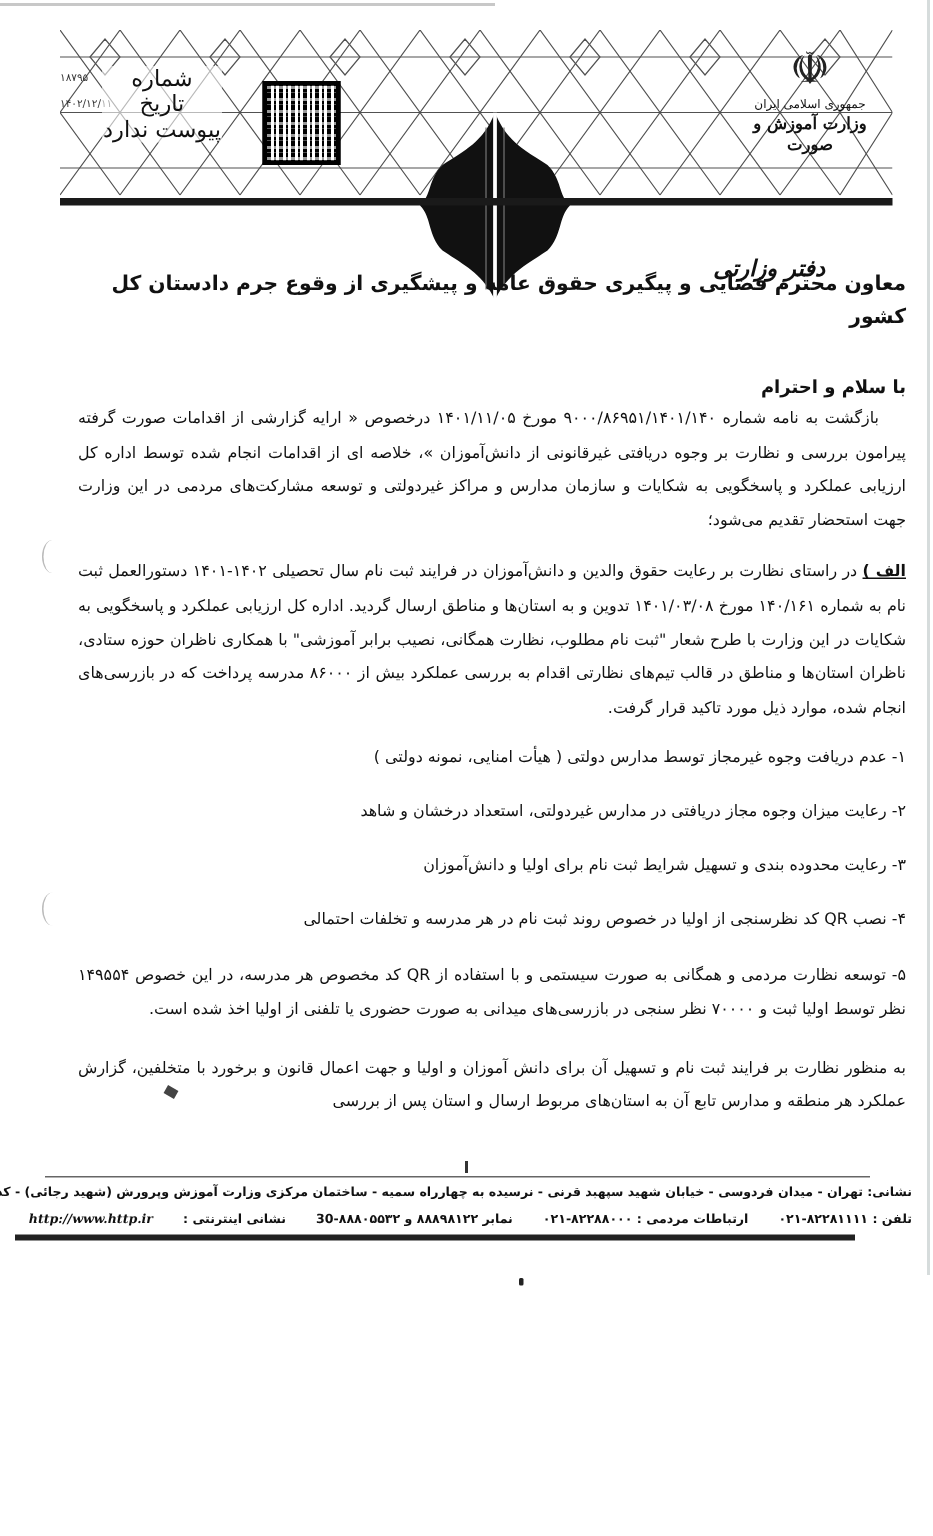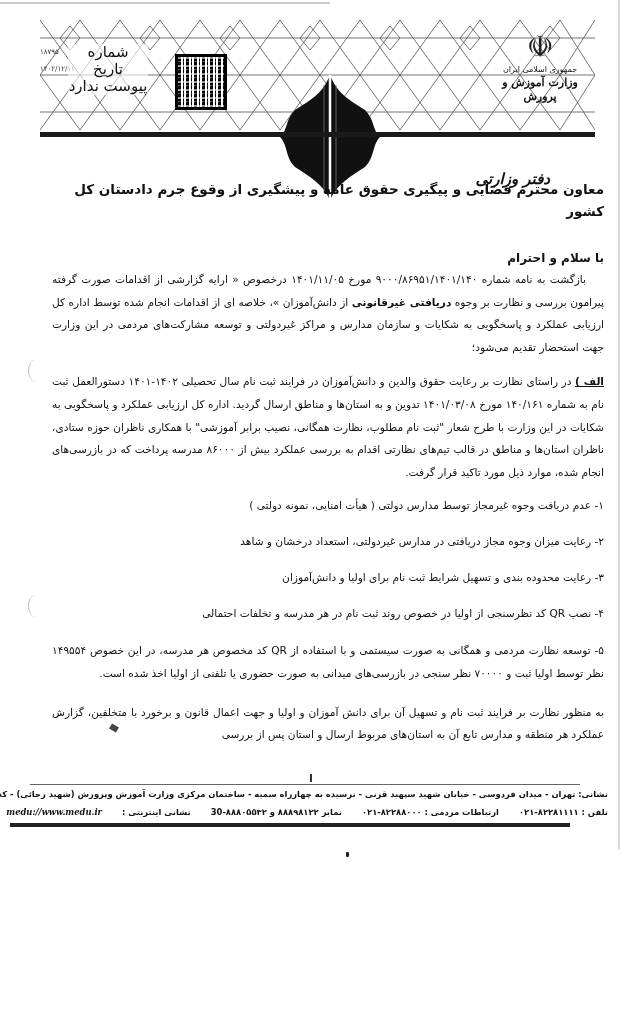--- a/index.html
+++ b/index.html
@@ -72,21 +72,21 @@
       font-weight: bold; font-size: 13.5px; line-height: 22px; padding-right: 8px;
     }
     .salutation {
       font-weight: bold; font-size: 12px; margin-top: 26px; padding-right: 8px; line-height: 20px;
     }
     .para {
       font-size: 10.6px; line-height: 22.6px; text-align: justify; text-align-last: right;
       padding-right: 8px; padding-left: 10px;
     }
     .para.indent { text-indent: 18px; }
-    .para b { font-weight: bold; }
+    .para b { font-weight: normal; }
     .section-label { font-weight: bold; text-decoration: underline; }
     .gap { height: 12px; }
     .list-item {
       font-size: 10.6px; line-height: 20px; padding-right: 8px; margin-bottom: 16px;
     }
     .list-item.wrap { line-height: 22.6px; text-align: justify; text-align-last: right; padding-left: 10px; }
     .punch {
       position: absolute; left: 28px; width: 14px; height: 22px;
       border-left: 1.5px solid #bbb; border-radius: 50%;
     }
@@ -152,21 +152,21 @@
     <svg class="emblem-shape" viewBox="0 0 100 125">
       <path d="M50 0 C58 20 70 25 85 35 C95 45 92 55 100 62 C92 70 95 82 85 92 C70 102 58 108 50 125 C42 108 30 102 15 92 C5 82 8 70 0 62 C8 55 5 45 15 35 C30 25 42 20 50 0 Z" fill="#111"></path>
       <line x1="50" y1="0" x2="50" y2="125" stroke="#fff" stroke-width="2.5"></line>
       <line x1="44" y1="10" x2="44" y2="118" stroke="#777" stroke-width="0.8"></line>
       <line x1="56" y1="10" x2="56" y2="118" stroke="#777" stroke-width="0.8"></line>
     </svg>
 
     <div class="ministry-logo">
       <div class="emblem-glyph">☫</div>
       <div class="logo-line1">جمهوری اسلامی ایران</div>
-      <div class="logo-line2">وزارت آموزش و پرورش</div>
+      <div class="logo-line2">وزارت آموزش و صورت</div>
     </div>
 
     <div class="header-rule"></div>
   </div>
   <div class="office-name">دفتر وزارتی</div>
 
   <div class="content">
     <div class="addressee">معاون محترم قضایی و پیگیری حقوق عامه و پیشگیری از وقوع جرم دادستان کل کشور</div>
 
     <div class="salutation">با سلام و احترام</div>
@@ -198,19 +198,19 @@
 
   <div class="footer">
     <div class="footer-dot-top"></div>
     <div class="footer-top-rule"></div>
     <div class="footer-line">نشانی: تهران - میدان فردوسی - خیابان شهید سپهبد قرنی - نرسیده به چهارراه سمیه - ساختمان مرکزی وزارت آموزش وپرورش (شهید رجائی) - کدپستی</div>
     <div class="footer-line footer-contacts">
       <span>تلفن : ۸۲۲۸۱۱۱۱-۰۲۱</span>
       <span>ارتباطات مردمی : ۸۲۲۸۸۰۰۰-۰۲۱</span>
       <span>نمابر ۸۸۸۹۸۱۲۲ و ۸۸۸۰۵۵۳۲-30</span>
       <span>نشانی اینترنتی :</span>
-      <span class="footer-url">medu://www.medu.ir</span>
+      <span class="footer-url">http://www.http.ir</span>
     </div>
     <div class="footer-bottom-rule"></div>
   </div>
 
   <div class="bottom-mark"></div>
 </div>
 
 </body></html>

